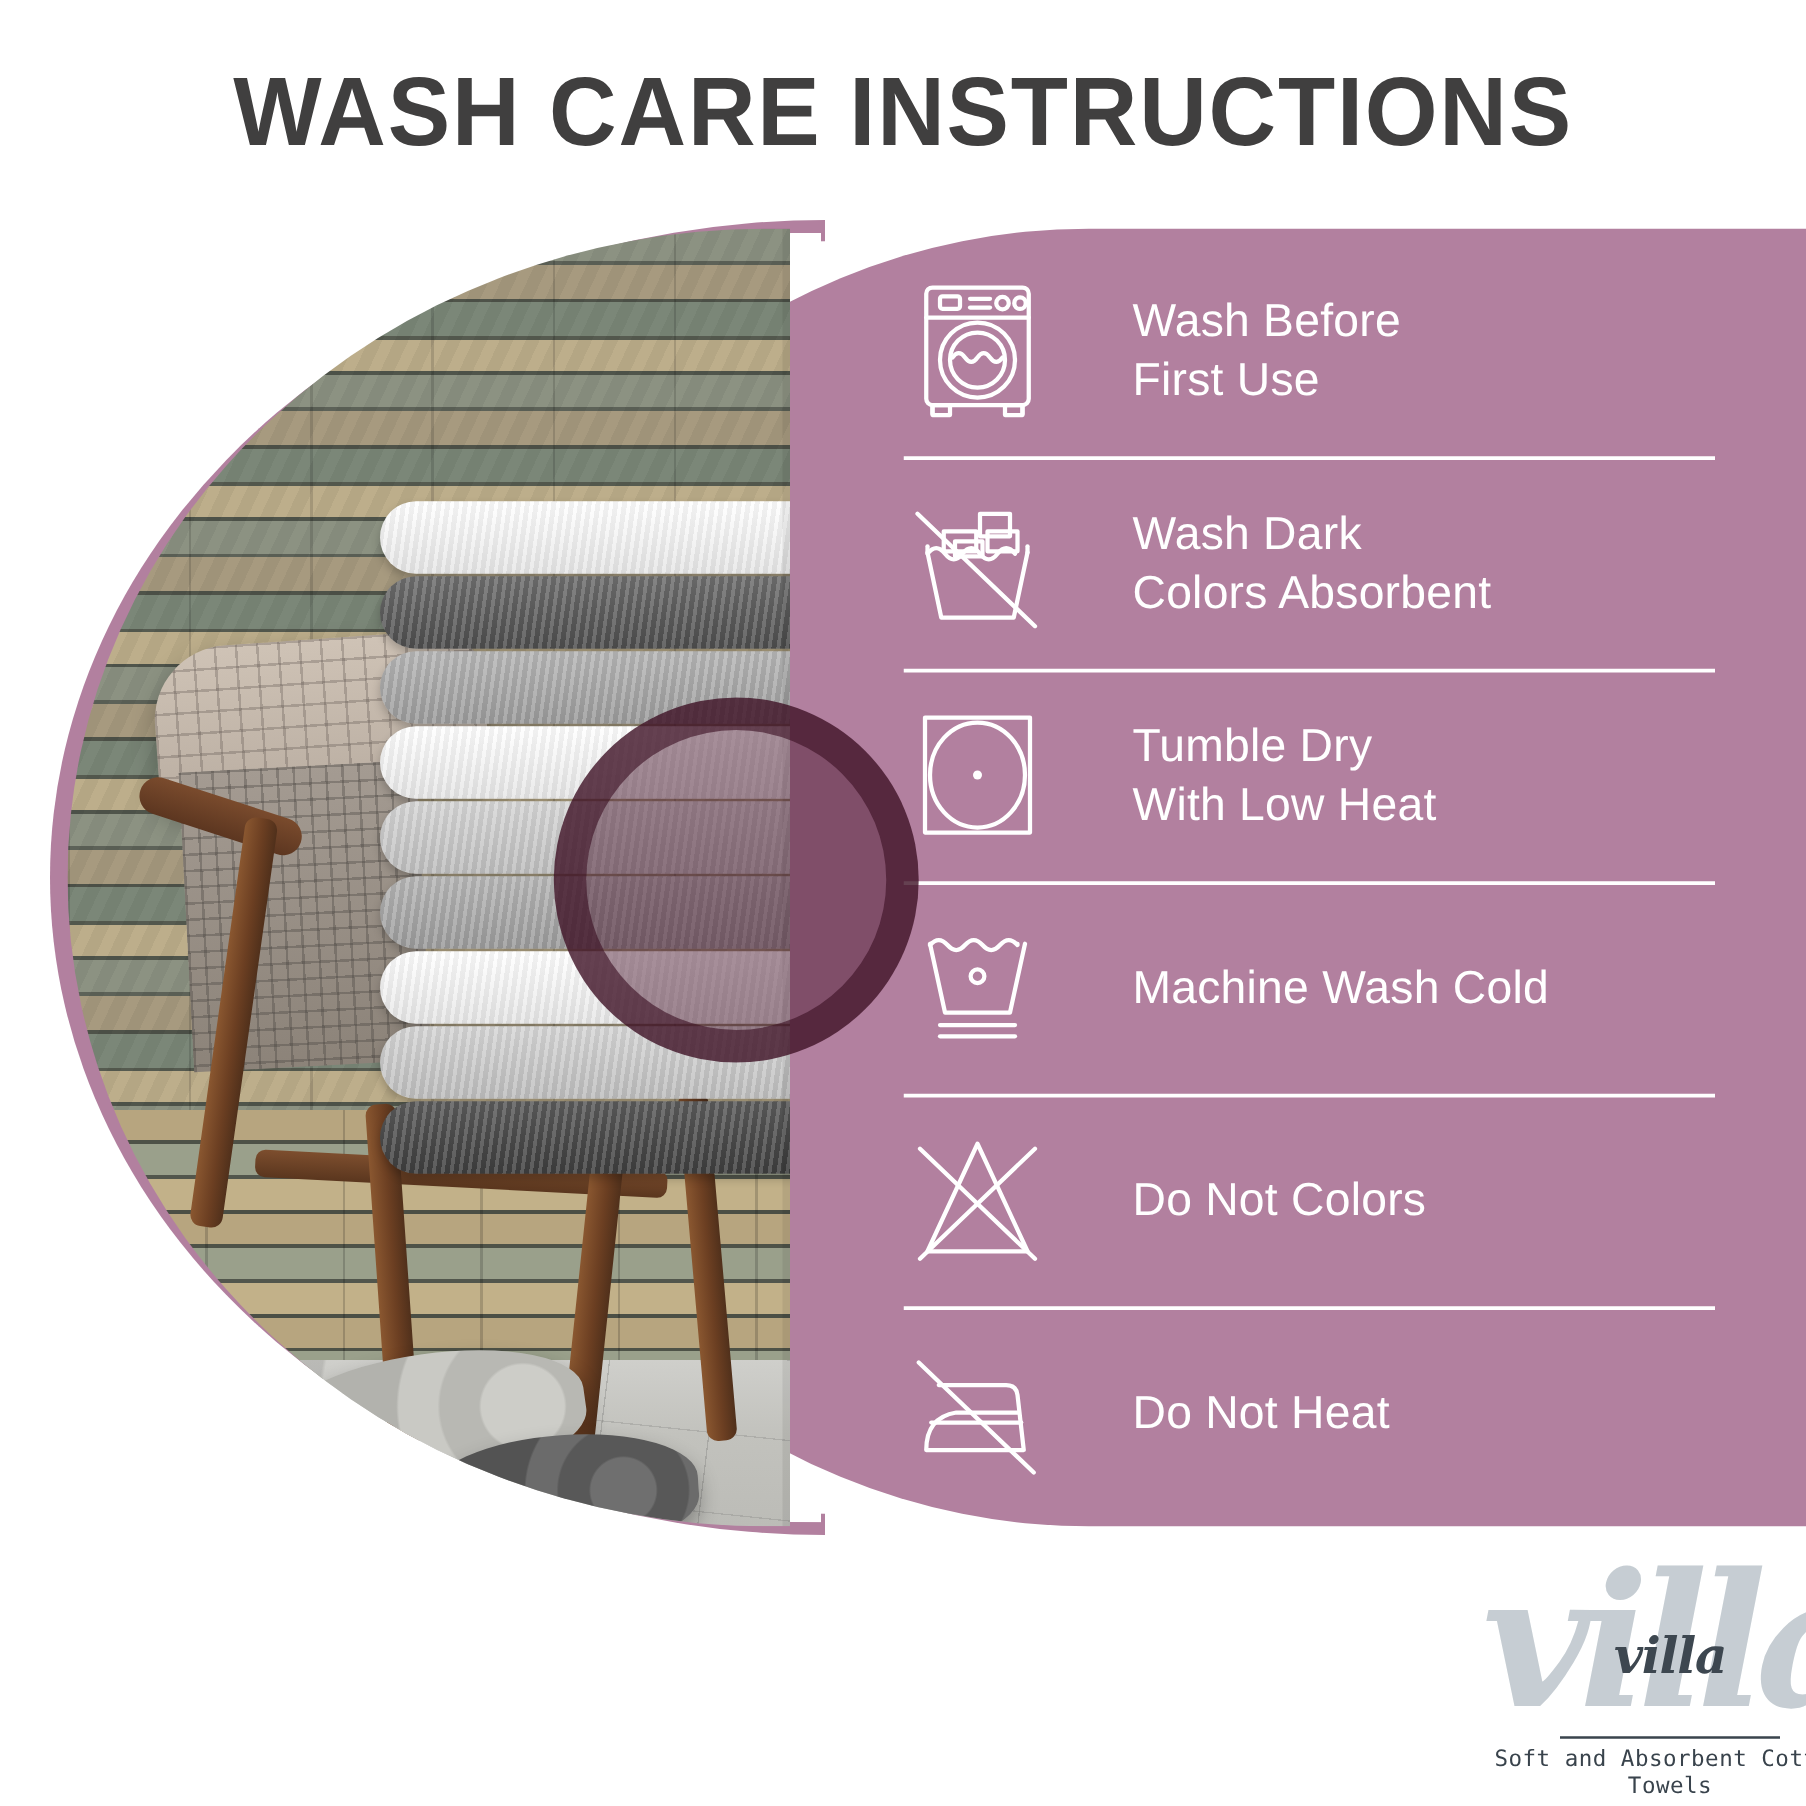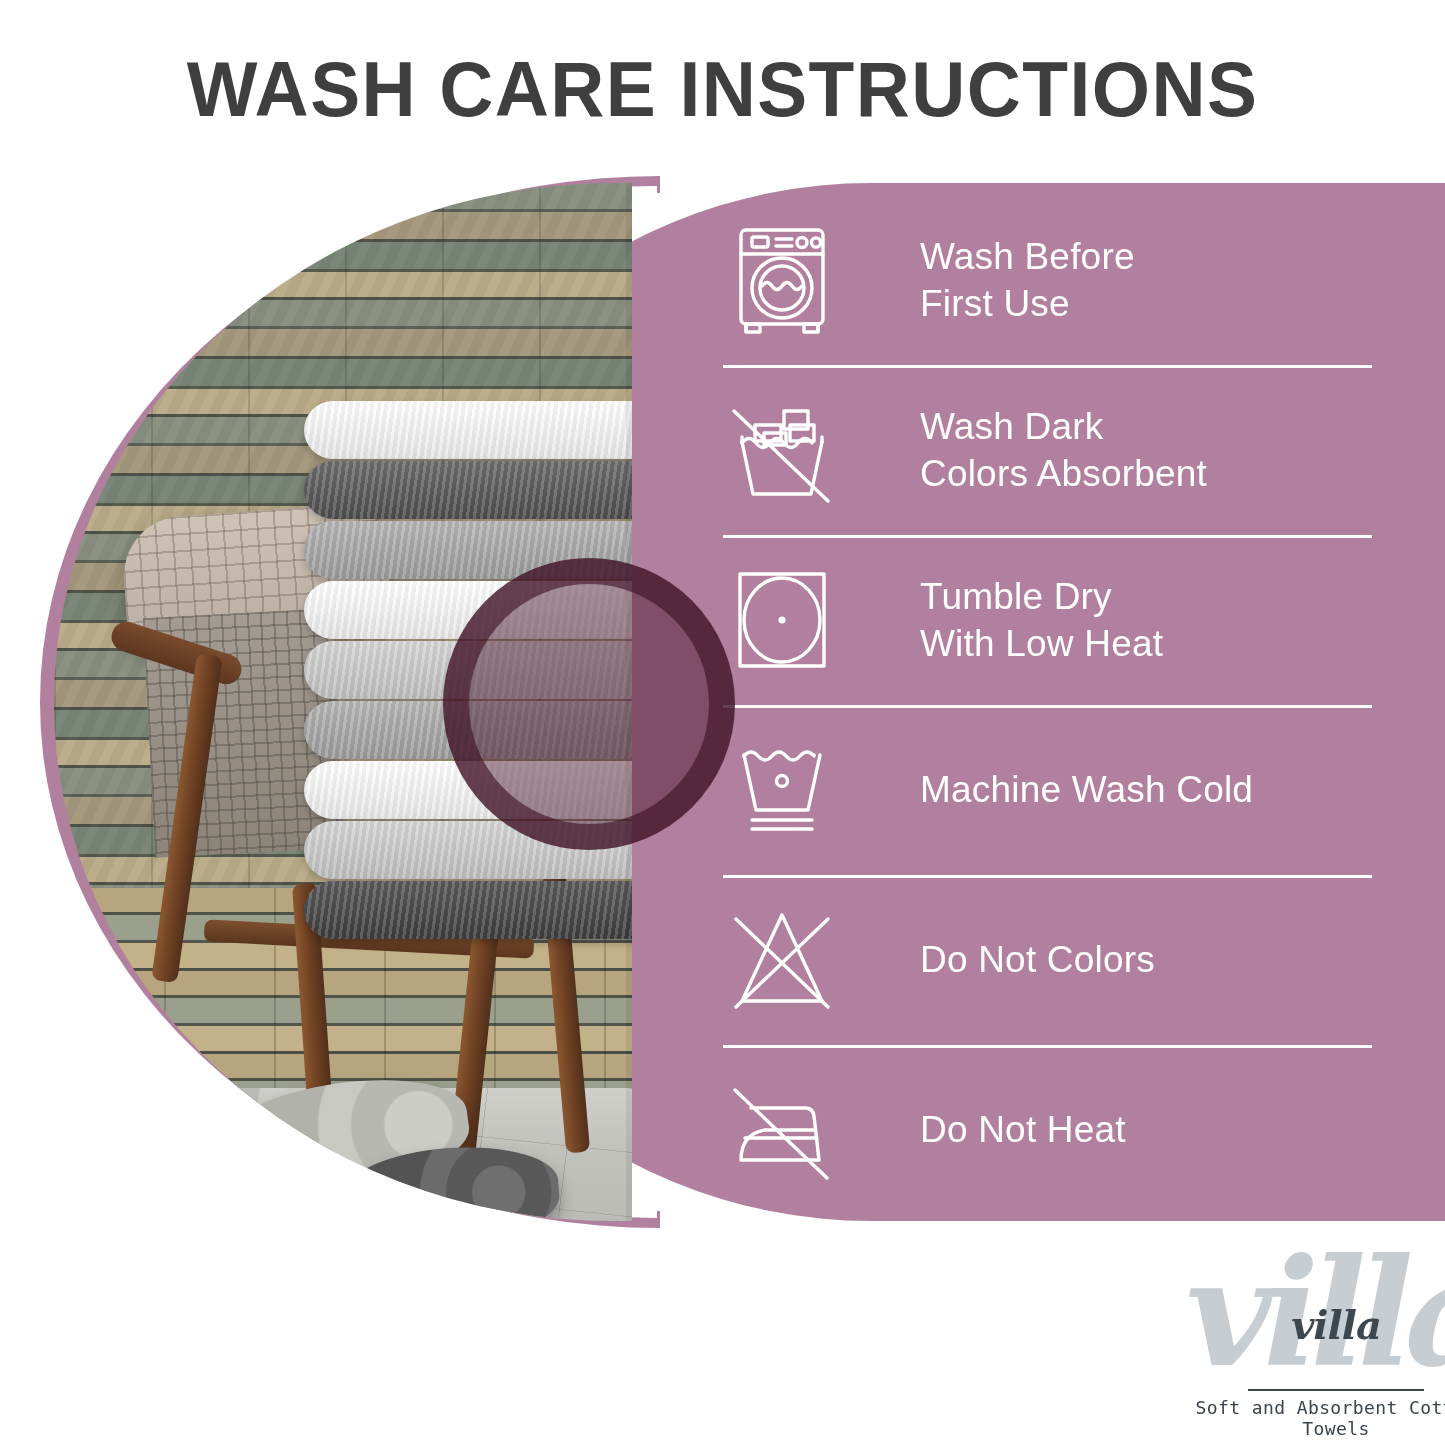--- a/index.html
+++ b/index.html
@@ -223,21 +223,21 @@
     display:flex; align-items:center; justify-content:center;
   }
   .row .ic svg{display:block;}
   .row .lbl{
     color:#ffffff;
     font-family:"Liberation Sans", sans-serif;
     font-weight:400;
     font-size:37px;
     line-height:1.28;
     letter-spacing:0.2px;
-    margin-left:68px;
+    margin-left:54px;
     white-space:pre-line;
   }
 
   
   .logo{
     position:absolute;
     left:1186px; top:1245px;
     width:300px; height:185px;
   }
   .logo .script-bg{

